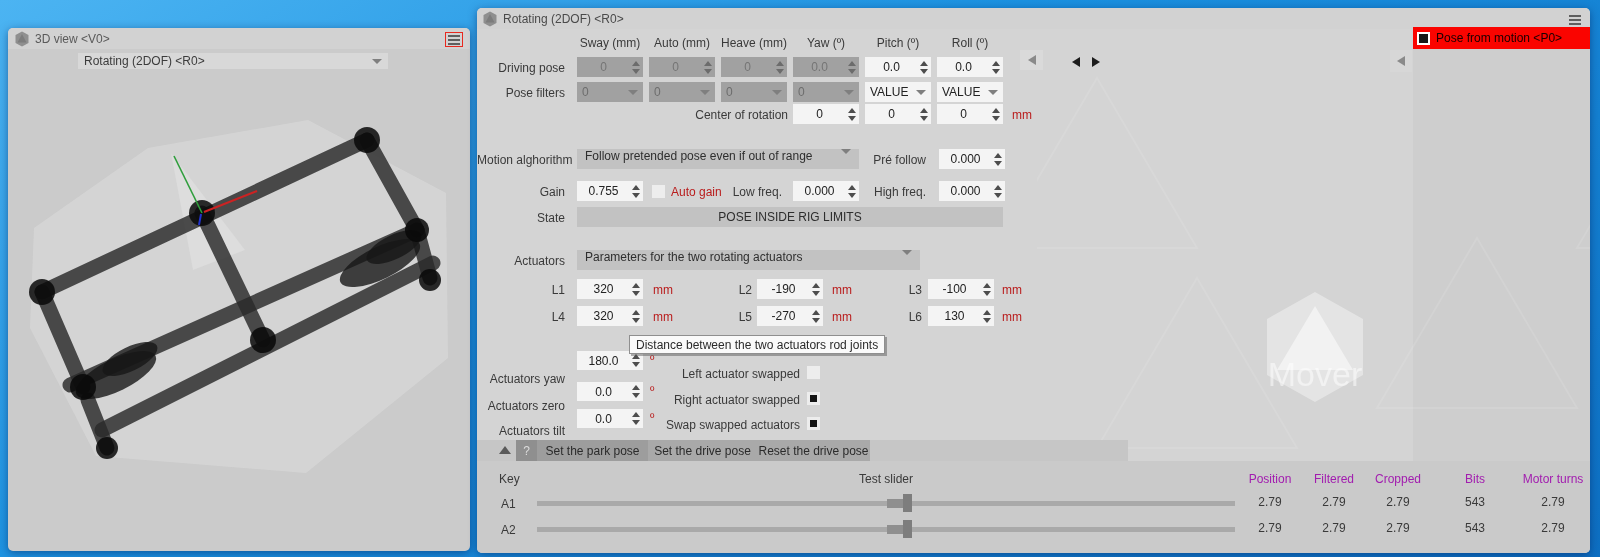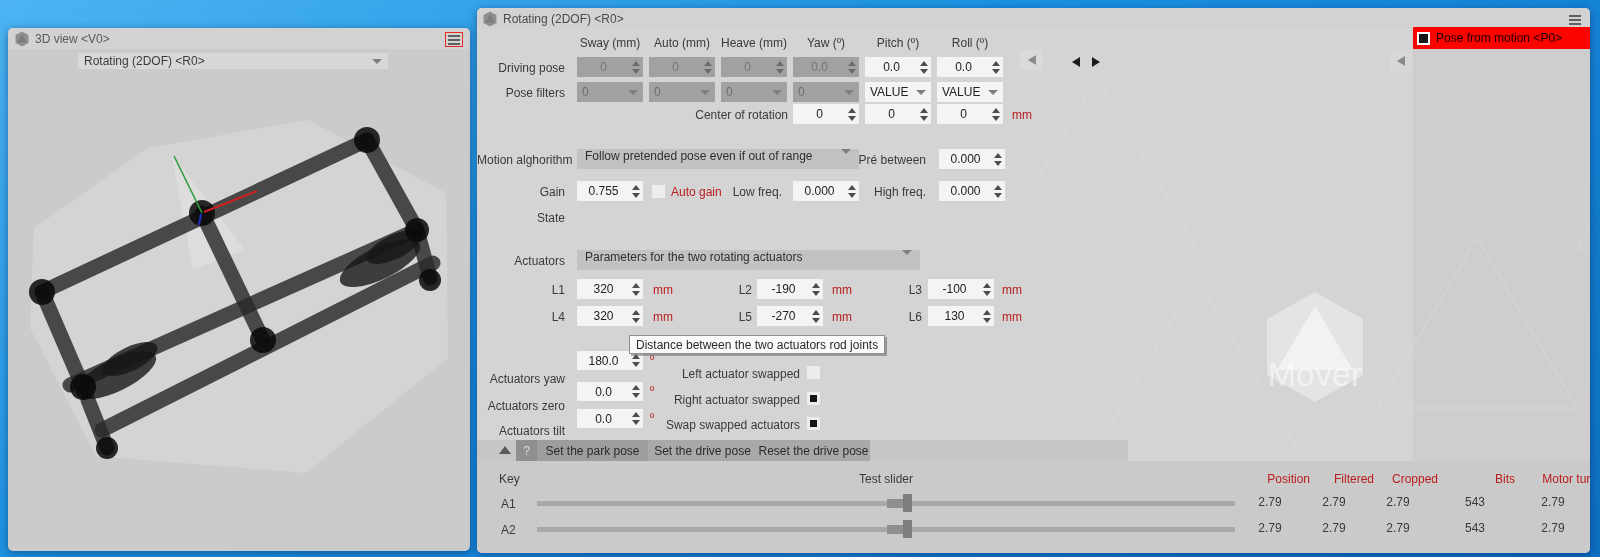--- a/index.html
+++ b/index.html
@@ -51,21 +51,21 @@
   .cb { position:absolute; width:13px; height:13px; background:#ededed; }
   .cb.checked::after { content:""; display:block; width:7px; height:7px; background:#151515; margin:3px auto 0; }
 
   .tooltip { position:absolute; left:152px; top:327px; height:19px; background:#fafafa; border:1px solid #8f8f8f;
     box-shadow:2px 2px 0 rgba(80,80,80,.45); display:flex; align-items:center; padding:0 6px; color:#2b2b2b; z-index:6; white-space:nowrap; }
 
   .btnstrip { position:absolute; left:0; top:432px; width:651px; height:21px; background:#c6c6c6; }
   .btn { position:absolute; top:0; height:21px; display:flex; align-items:center; justify-content:center; color:#2b2b2b; }
 
   .bottomsec { position:absolute; left:0; top:453px; width:1113px; height:92px; background:#cacaca; }
-  .bs-h { position:absolute; top:11px; width:80px; text-align:right; color:#b91c1c; }
+  .bs-h { position:absolute; top:11px; width:80px; text-align:center; color:#a21caf; }
   .bs-v { position:absolute; width:80px; text-align:center; color:#3a3a3a; }
   .track { position:absolute; left:60px; width:698px; height:5px; background:#a9a9a9; }
   .seg { position:absolute; left:410px; width:18px; height:9px; background:#8f8f8f; }
   .thumb { position:absolute; left:426px; width:9px; height:18px; background:#7d7d7d; }
 
   .badge { position:absolute; left:936px; top:19px; width:177px; height:22px; display:flex; align-items:center; z-index:4; }
   .badge .bcb { width:13px; height:13px; margin-left:4px; background:#181818; border:2px solid #fff; }
   .badge .bl { margin-left:6px; color:#1c0000; }
   .sqbtn { position:absolute; display:flex; align-items:center; justify-content:center; }
   .arr-l { width:0; height:0; border-top:5px solid transparent; border-bottom:5px solid transparent; border-right:8px solid #8a8a8a; }
@@ -275,21 +275,21 @@
         <i class="tri-d"></i>
       </span>
     </div>
   <span class="unit" style="left:535px;top:100px">mm</span>
 
   <span class="lbl" style="top:145px">Motion alghorithm</span>
   <div class="bigdd" style="left:100px;top:141px;width:282px">
     <span>Follow pretended pose even if out of range</span>
       <span class="dd-ar"></span>
   </div>
-  <span class="lbl" style="left:380px;width:69px;top:145px">Pré between</span>
+  <span class="lbl" style="left:380px;width:69px;top:145px">Pré follow</span>
   <div class="spin" style="left:462px;top:141px">
       <span class="v">0.000</span>
       <span class="ar">
         <i class="tri-u"></i>
         <i class="tri-d"></i>
       </span>
     </div>
 
   <span class="lbl" style="top:177px">Gain</span>
   <div class="spin" style="left:100px;top:173px">
@@ -312,20 +312,21 @@
   <span class="lbl" style="left:380px;width:69px;top:177px">High freq.</span>
   <div class="spin" style="left:462px;top:173px">
       <span class="v">0.000</span>
       <span class="ar">
         <i class="tri-u"></i>
         <i class="tri-d"></i>
       </span>
     </div>
 
   <span class="lbl" style="top:203px">State</span>
+  <div class="statebar" style="left:100px;top:199px;width:426px">POSE INSIDE RIG LIMITS</div>
 
   <span class="lbl" style="top:246px">Actuators</span>
   <div class="bigdd" style="left:100px;top:242px;width:343px">
     <span>Parameters for the two rotating actuators</span>
       <span class="dd-ar"></span>
   </div>
 
   <span class="lbl" style="top:275px">L1</span>
   <div class="spin" style="left:100px;top:271px">
       <span class="v">320</span>

